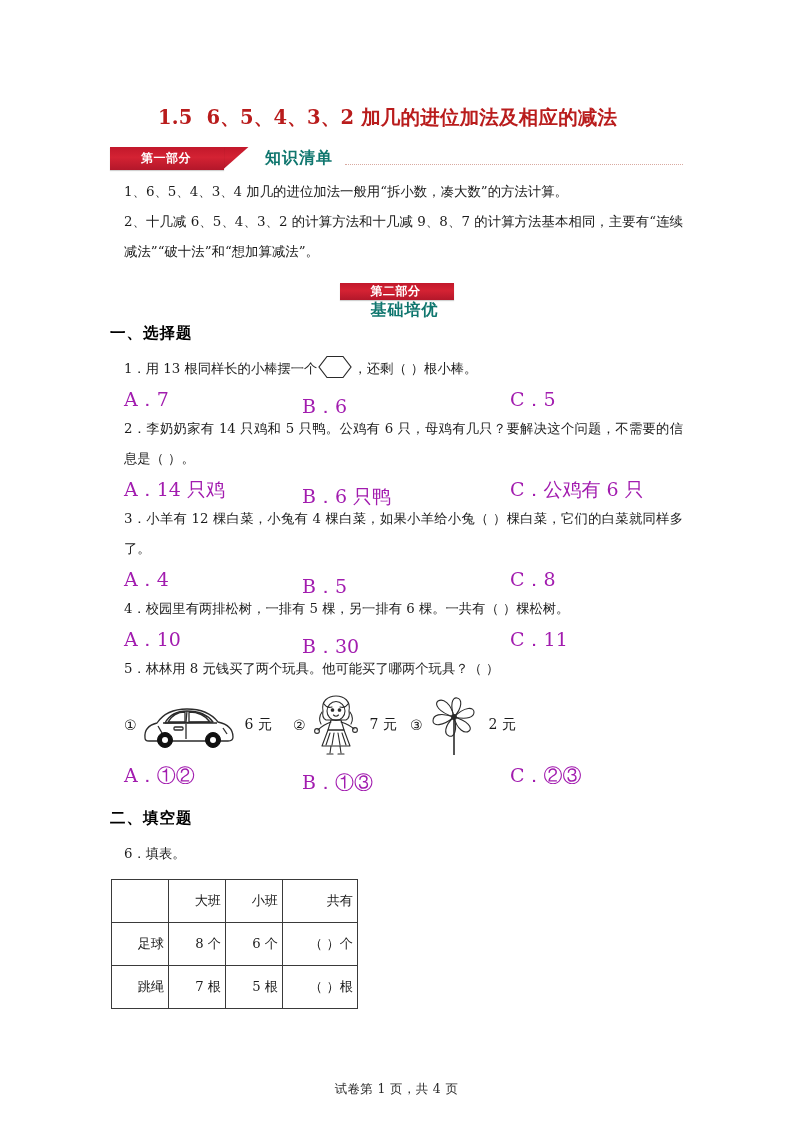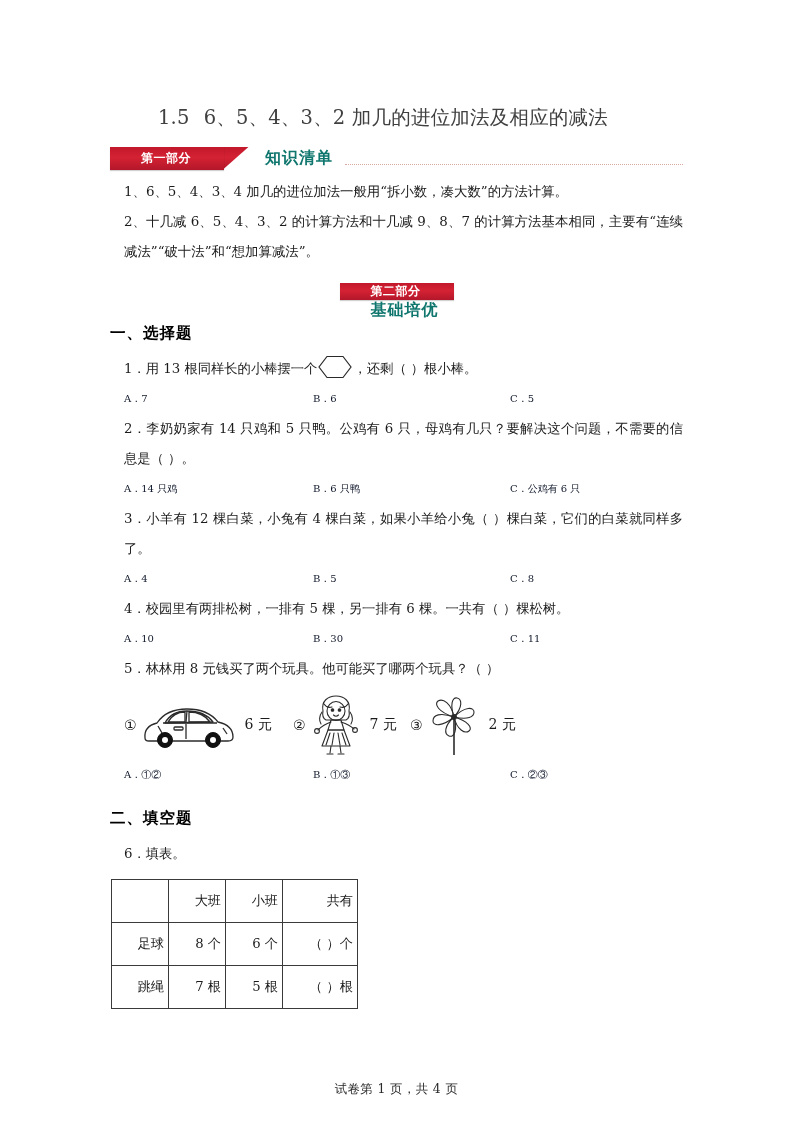--- a/index.html
+++ b/index.html
@@ -24,26 +24,26 @@
   .content {
     position: absolute;
     left: 110px;
     top: 104px;
     width: 573px;
   }
 
   
   .doc-title {
     font-family: "DejaVu Serif", "Liberation Serif", serif;
-    font-weight: normal;
+    font-weight: bold;
     font-size: 19.5px;
     letter-spacing: 0.2px;
     text-align: left;
     padding-left: 48px;
-    color: #404040;
+    color: #b91c1c;
     margin: 0 0 14px 0;
     white-space: nowrap;
   }
   .doc-title .num { margin-right: 14px; }
 
   
   .section-banner {
     position: relative;
     height: 26px;
     margin: 0 0 6px 0;
@@ -123,29 +123,29 @@
     padding-left: 14px;
     text-align: justify;
     color: #1b1b1b;
   }
 
   .options {
     position: relative;
     padding-left: 14px;
     height: 30px;
     line-height: 30px;
-    font-size: 10px;
-    color: #0f172a;
+    font-size: 19px;
+    color: #a21caf;
   }
   .opt {
     position: absolute;
     white-space: nowrap;
   }
   .opt-a { left: 14px; }
-  .opt-b { left: 203px; }
+  .opt-b { left: 192px; margin-top: 7px; }
   .opt-c { left: 400px; }
 
   
   .hexagon-inline {
     display: inline-block;
     vertical-align: -6px;
     width: 34px;
     height: 24px;
     margin: 0 1px;
   }

